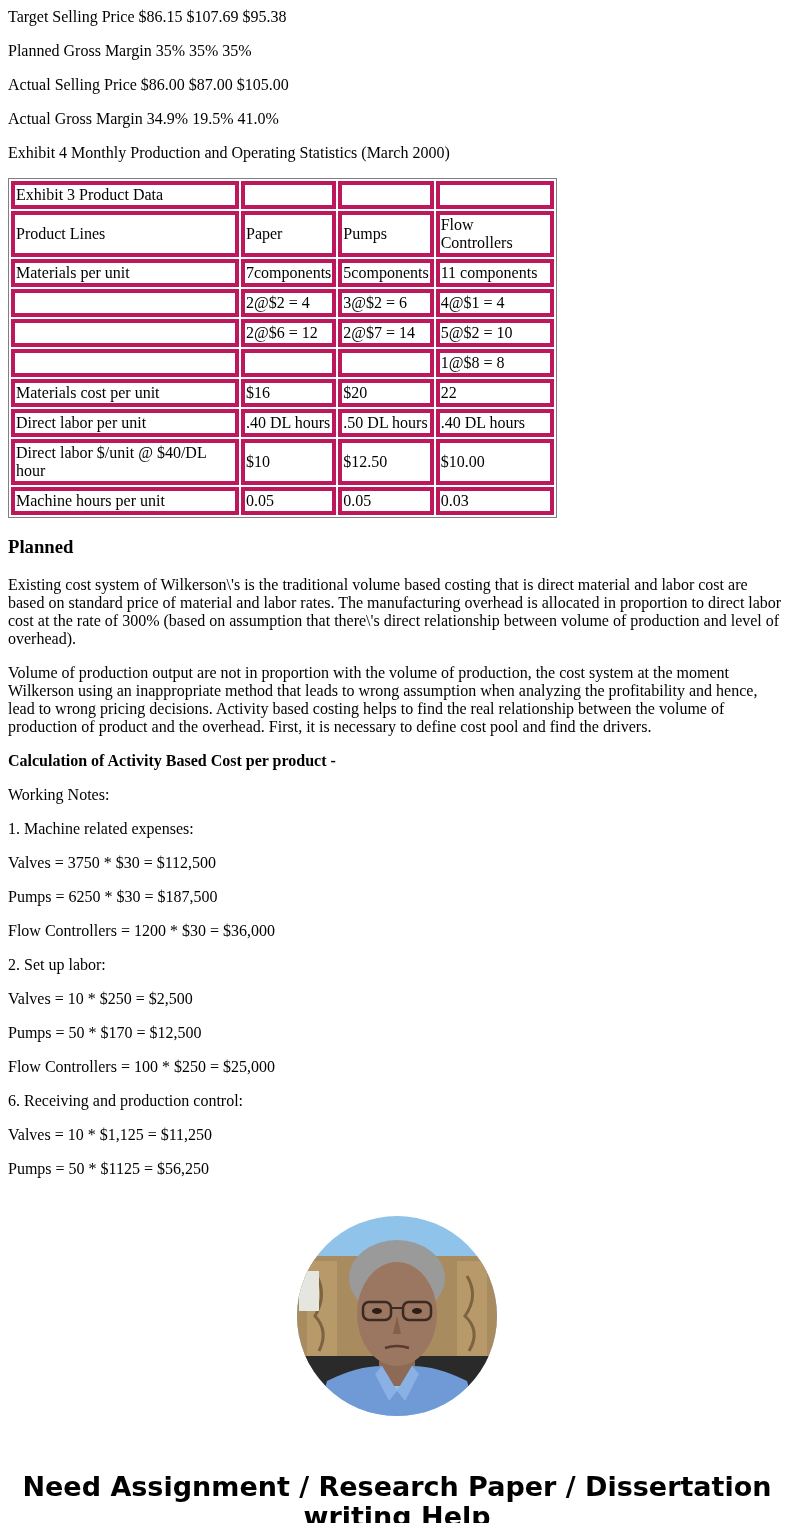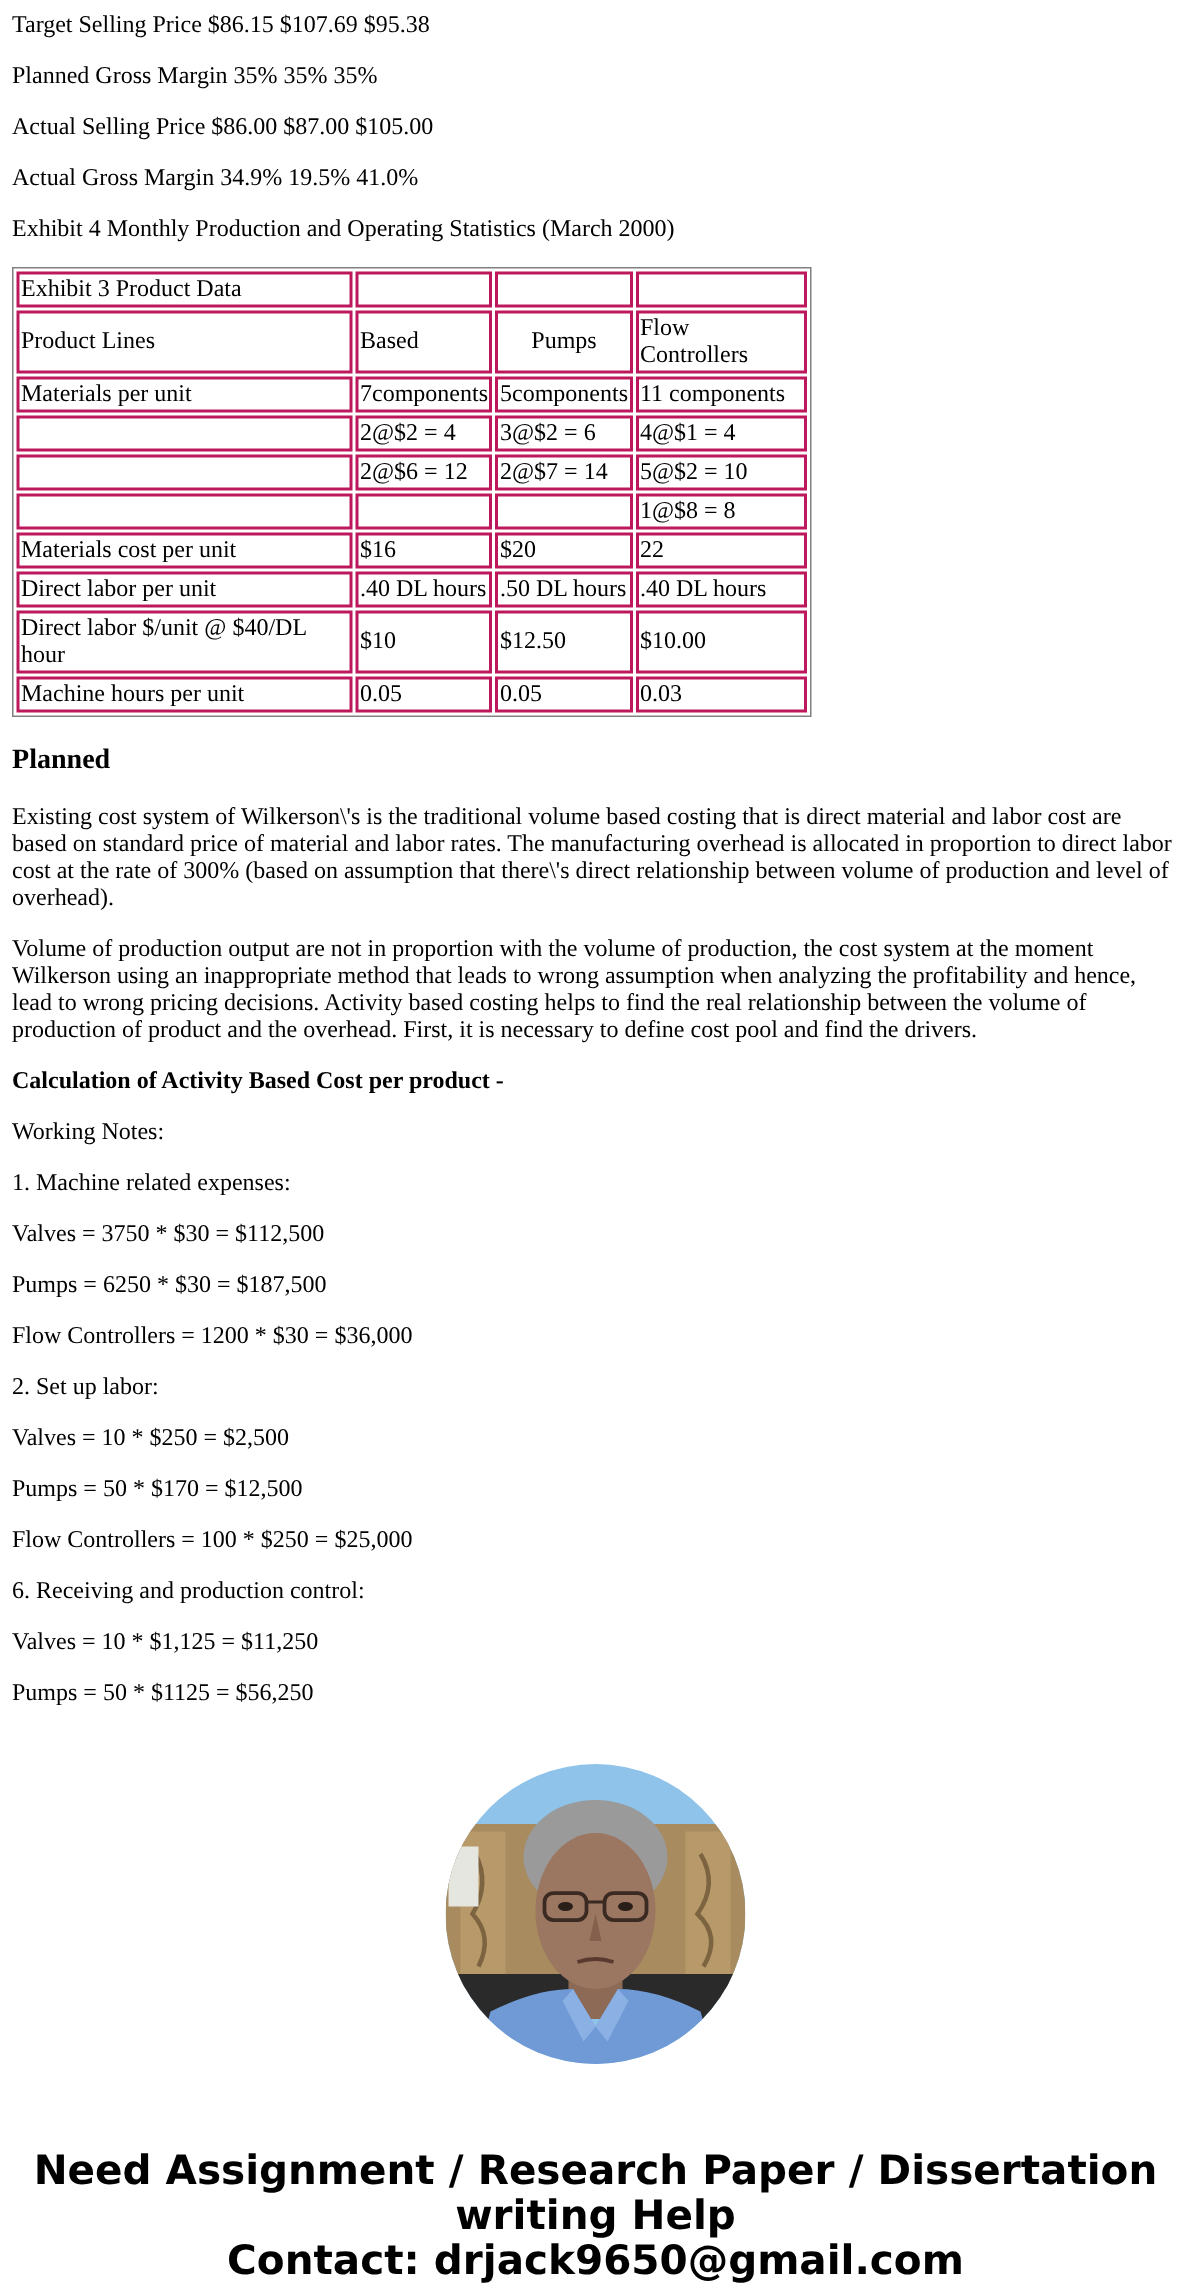--- a/index.html
+++ b/index.html
@@ -15,29 +15,29 @@
     p.first { margin-top: 0; }
     table.exhibit {
       border: 1px solid #808080;
       border-collapse: separate;
       border-spacing: 2px;
       margin: 0;
       font-family: "Liberation Serif", serif;
       font-size: 16px;
     }
     table.exhibit td {
-      border: 2px solid #be185d;
+      border: 4px solid #be185d;
       padding: 1px;
       vertical-align: middle;
       line-height: 18px;
     }
     table.exhibit thead td { height: 18px; }
     table.exhibit .c1 { width: 218px; }
     table.exhibit .c2 { width: 84px; }
-    table.exhibit .c3 { width: 84px; text-align: center; }
+    table.exhibit .c3 { width: 84px; }
     table.exhibit .c4 { width: 108px; }
     h3.solution {
       font-size: 18.72px;
       font-weight: bold;
       margin: 18px 0 18px 0;
       line-height: 22px;
     }
     .avatar-wrap {
       text-align: center;
       margin-top: 38px;
@@ -75,21 +75,21 @@
     <tr>
       <td class="c1">Exhibit 3 Product Data</td>
       <td class="c2"></td>
       <td class="c3"></td>
       <td class="c4"></td>
     </tr>
   </thead>
   <tbody>
     <tr>
       <td class="c1">Product Lines</td>
-      <td class="c2">Based</td>
+      <td class="c2">Paper</td>
       <td class="c3">Pumps</td>
       <td class="c4">Flow Controllers</td>
     </tr>
     <tr>
       <td>Materials per unit</td>
       <td>7components</td>
       <td>5components</td>
       <td>11 components</td>
     </tr>
     <tr>

